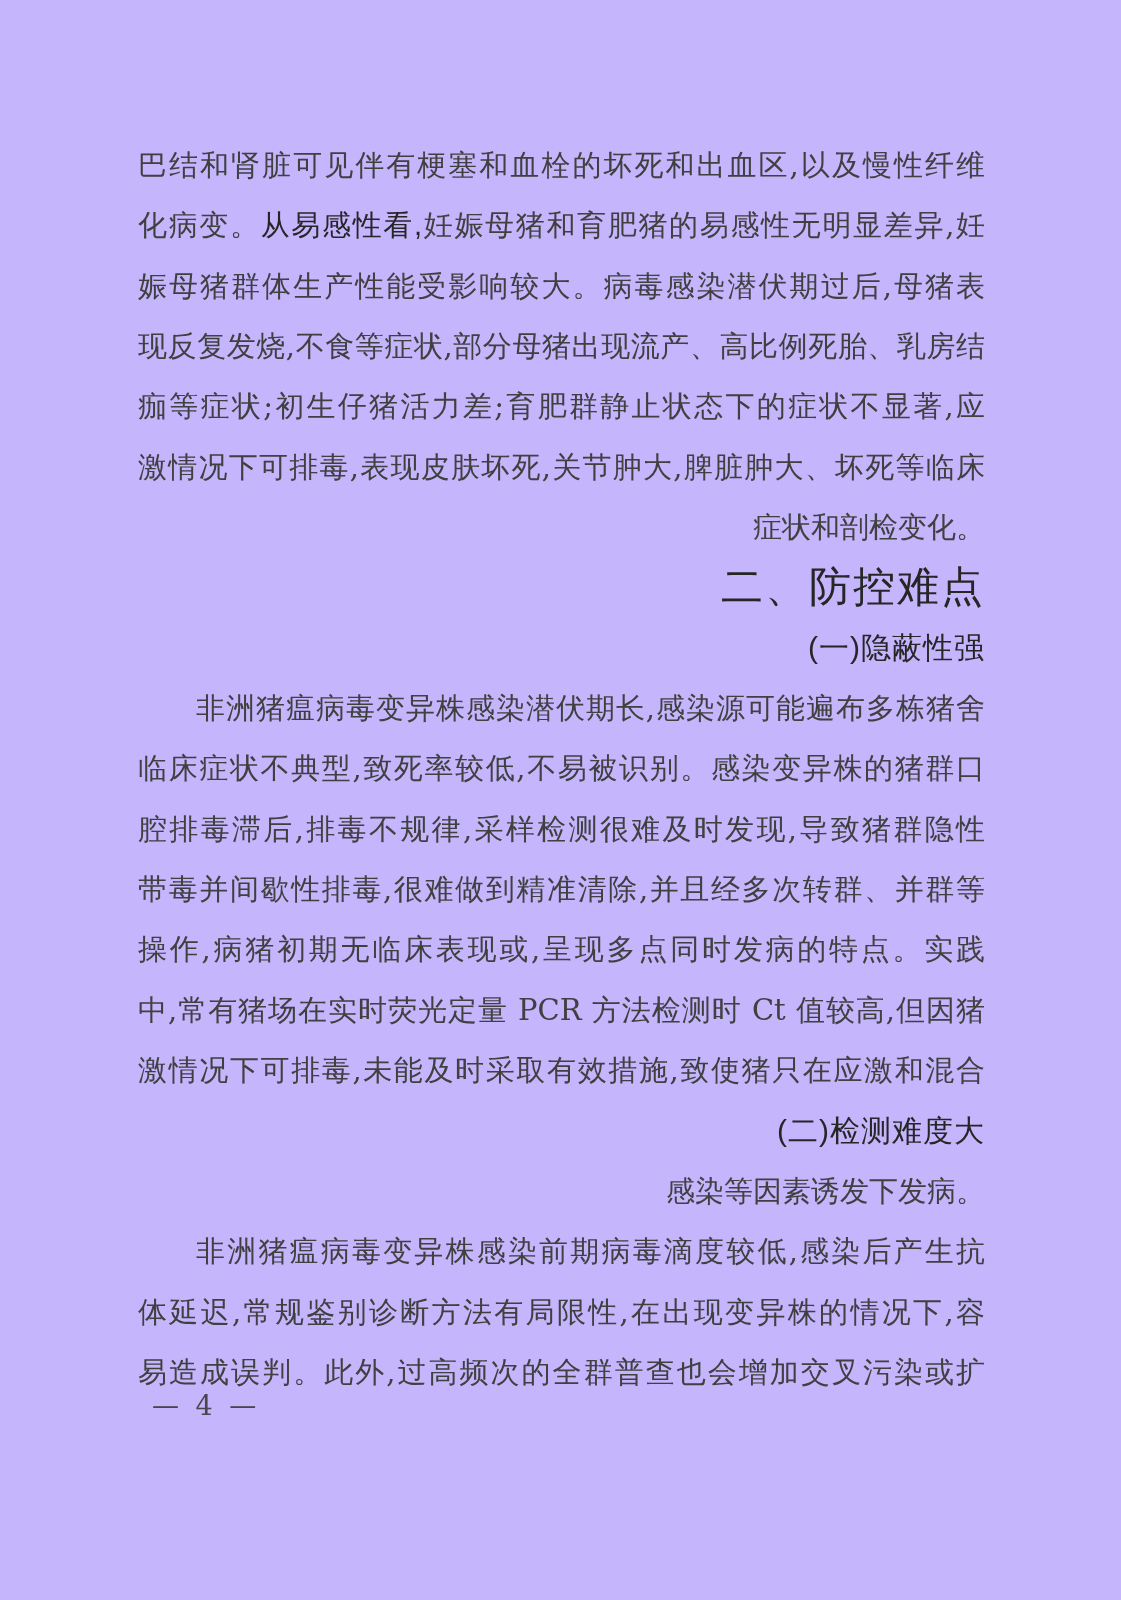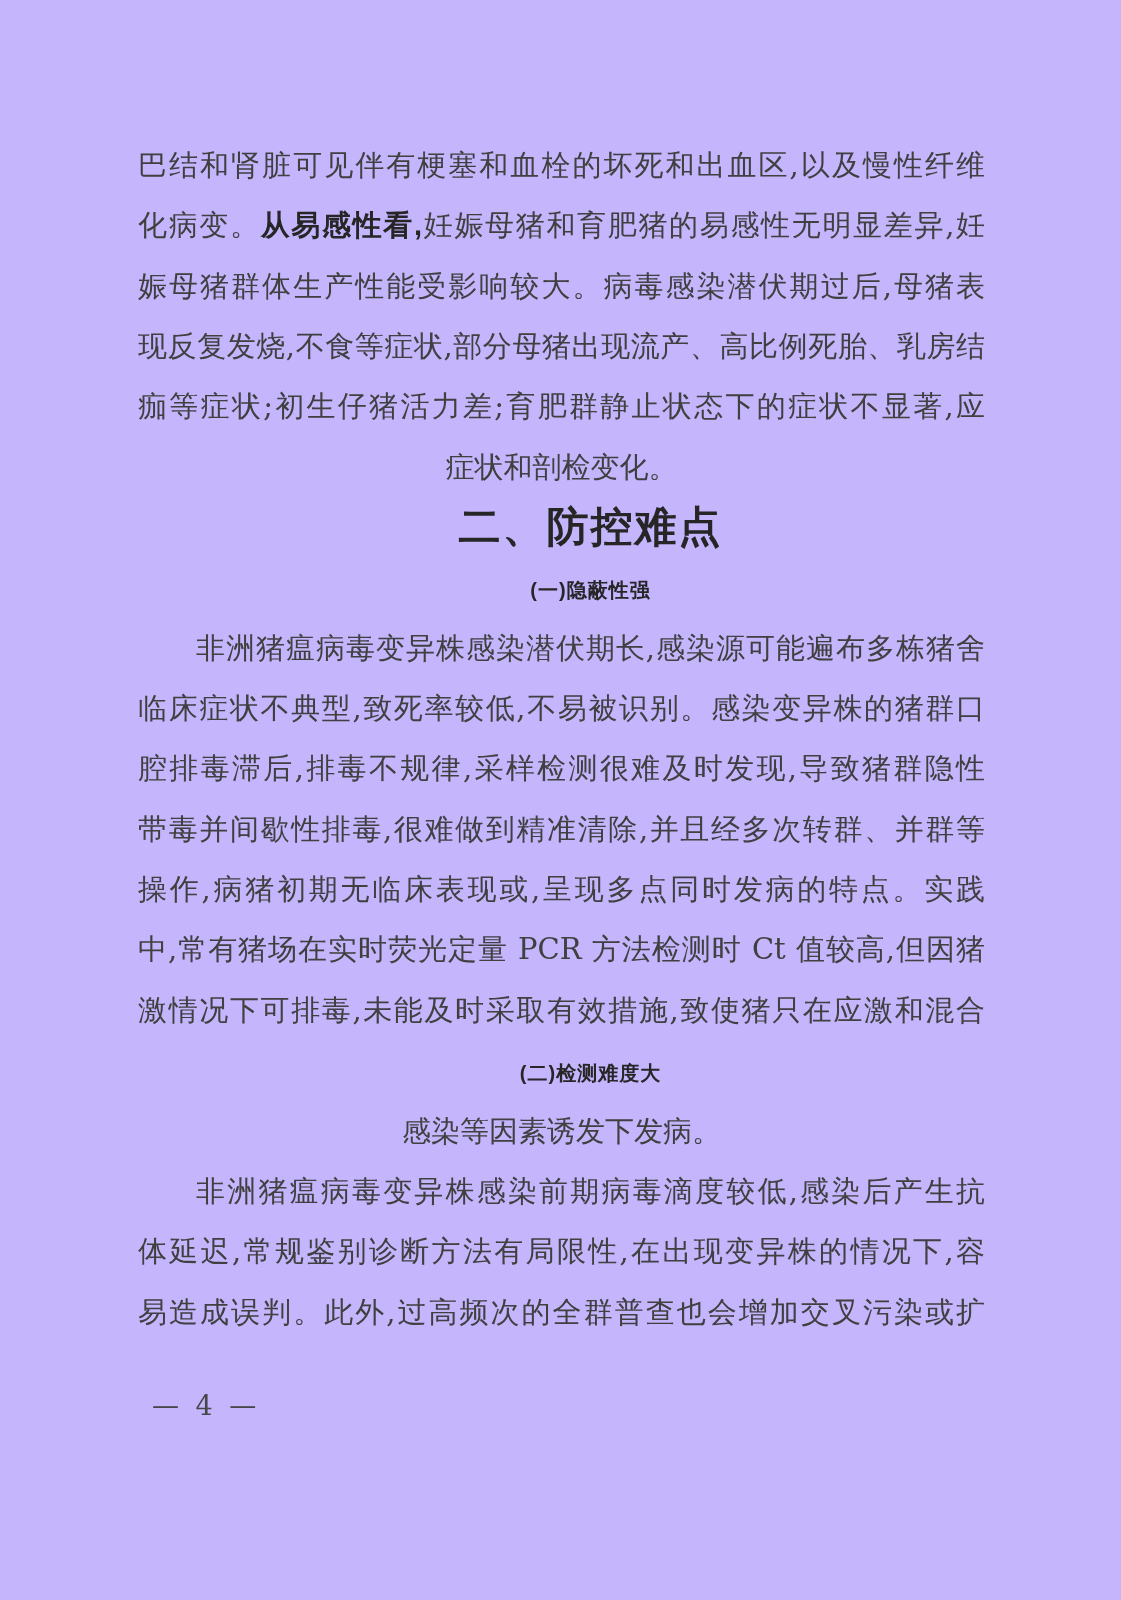--- a/index.html
+++ b/index.html
@@ -22,43 +22,43 @@
     left: 138px;
     top: 135px;
     width: 847px;
   }
   .line {
     height: 60.35px;
     line-height: 60.35px;
     font-size: 29px;
     color: #404040;
     white-space: nowrap;
-    text-align: center;
+    text-align: right;
   }
   .line.just {
     white-space: normal;
     text-align: justify;
     text-align-last: justify;
   }
   .line.ind {
     text-indent: 2em;
   }
   .line .b,
   .line.heading1 span,
   .line.heading2 span {
-    font-weight: bold;
+    font-weight: normal;
     color: #262626;
     font-family: "Liberation Sans", "DejaVu Sans", sans-serif;
   }
   .line.heading1 span {
     font-size: 42px;
     letter-spacing: 2px;
   }
   .line.heading2 span {
-    font-size: 20px;
+    font-size: 30px;
     letter-spacing: 1px;
   }
   .page-number {
     position: absolute;
     left: 152px;
     top: 1386px;
     height: 40px;
     line-height: 40px;
     font-size: 27px;
     color: #47474b;
@@ -68,20 +68,21 @@
 </head>
 <body>
 
 <div class="page">
   <div class="text-block">
       <div class="line body just"><span>巴结和肾脏可见伴有梗塞和血栓的坏死和出血区,以及慢性纤维</span></div>
       <div class="line body just"><span>化病变。</span><span class="b">从易感性看,</span><span>妊娠母猪和育肥猪的易感性无明显差异,妊</span></div>
       <div class="line body just"><span>娠母猪群体生产性能受影响较大。病毒感染潜伏期过后,母猪表</span></div>
       <div class="line body just"><span>现反复发烧,不食等症状,部分母猪出现流产、高比例死胎、乳房结</span></div>
       <div class="line body just"><span>痂等症状;初生仔猪活力差;育肥群静止状态下的症状不显著,应</span></div>
+      <div class="line body just"><span>激情况下可排毒,表现皮肤坏死,关节肿大,脾脏肿大、坏死等临床</span></div>
       <div class="line body"><span>症状和剖检变化。</span></div>
       <div class="line heading1 ind"><span class="b">二、防控难点</span></div>
       <div class="line heading2 ind"><span class="b">(一)隐蔽性强</span></div>
       <div class="line body just ind"><span>非洲猪瘟病毒变异株感染潜伏期长,感染源可能遍布多栋猪舍</span></div>
       <div class="line body just"><span>临床症状不典型,致死率较低,不易被识别。感染变异株的猪群口</span></div>
       <div class="line body just"><span>腔排毒滞后,排毒不规律,采样检测很难及时发现,导致猪群隐性</span></div>
       <div class="line body just"><span>带毒并间歇性排毒,很难做到精准清除,并且经多次转群、并群等</span></div>
       <div class="line body just"><span>操作,病猪初期无临床表现或,呈现多点同时发病的特点。实践</span></div>
       <div class="line body just"><span>中,常有猪场在实时荧光定量 PCR 方法检测时 Ct 值较高,但因猪</span></div>
       <div class="line body just"><span>激情况下可排毒,未能及时采取有效措施,致使猪只在应激和混合</span></div>

